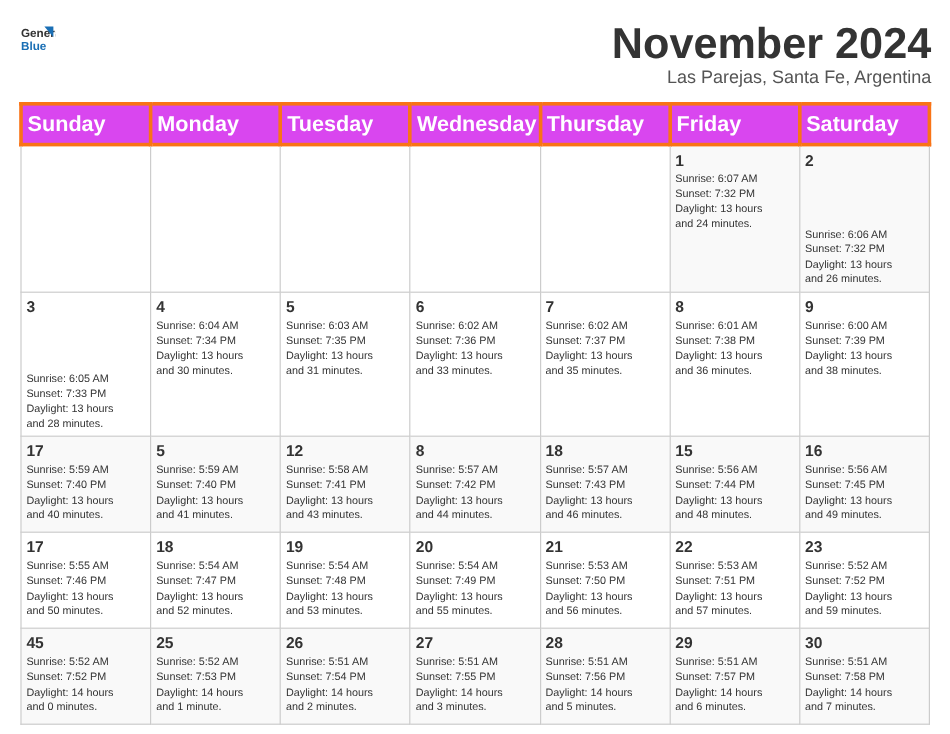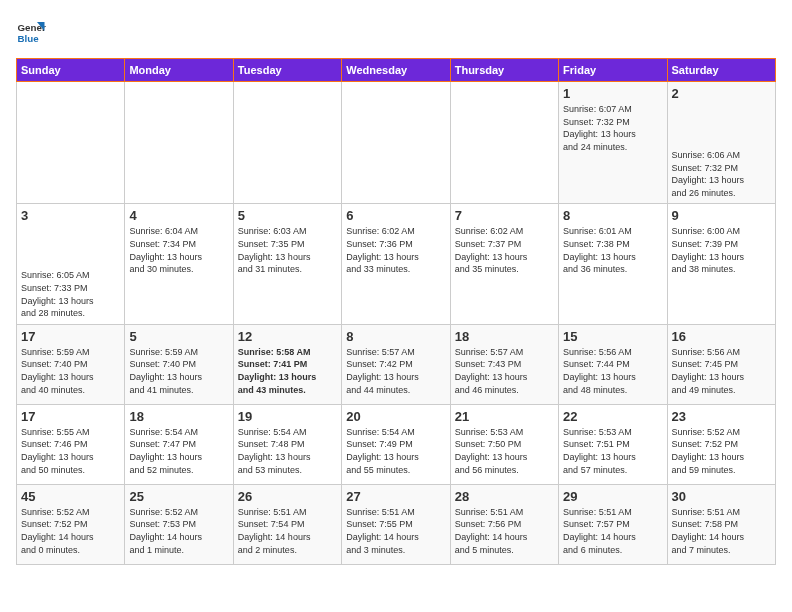--- a/index.html
+++ b/index.html
@@ -37,27 +37,27 @@
     .subtitle {
       font-size: 15px;
       color: #555;
     }
     table {
       width: 100%;
       border-collapse: collapse;
       table-layout: fixed;
     }
     thead tr th {
-      background-color: #6d28d9;
+      background-color: #d946ef;
       color: #fff;
-      font-size: 11px;
+      font-size: 18px;
       font-weight: bold;
       padding: 5px 4px;
       text-align: left;
-      border: 1px solid #f97316;
+      border: 3px solid #f97316;
     }
     tbody tr td {
       border: 1px solid #ccc;
       vertical-align: top;
       padding: 4px;
       height: 80px;
       font-size: 9.5px;
       color: #333;
       background: #fff;
     }
@@ -82,20 +82,24 @@
 </head>
 <body>
 
 <div class="header">
   <div class="logo">
     <svg class="logo-icon" viewBox="0 0 40 40">
       <text x="2" y="20" font-size="13" font-weight="bold" fill="#333">General</text>
       <text x="2" y="34" font-size="13" font-weight="bold" fill="#1a6fb5">Blue</text>
       <polygon points="28,8 38,8 38,20" fill="#1a6fb5"></polygon>
     </svg>
+  </div>
+  <div class="title-block">
+    <div class="month-title">November 2024</div>
+    <div class="subtitle">Las Parejas, Santa Fe, Argentina</div>
   </div>
 </div>
 
 <table>
   <thead>
     <tr id="thead-row">
         <th>Sunday</th>
         <th>Monday</th>
         <th>Tuesday</th>
         <th>Wednesday</th>
@@ -187,21 +191,21 @@
         </td>
         <td>
           <span class="day-num">5</span>
           <div class="day-info" style="white-space: pre-line;">Sunrise: 5:59 AM
 Sunset: 7:40 PM
 Daylight: 13 hours
 and 41 minutes.</div>
         </td>
         <td>
           <span class="day-num">12</span>
-          <div class="day-info" style="white-space: pre-line; font-weight: bold;">Sunrise: 5:58 AM
+          <div class="day-info" style="white-space: pre-line;">Sunrise: 5:58 AM
 Sunset: 7:41 PM
 Daylight: 13 hours
 and 43 minutes.</div>
         </td>
         <td>
           <span class="day-num">8</span>
           <div class="day-info" style="white-space: pre-line;">Sunrise: 5:57 AM
 Sunset: 7:42 PM
 Daylight: 13 hours
 and 44 minutes.</div>

